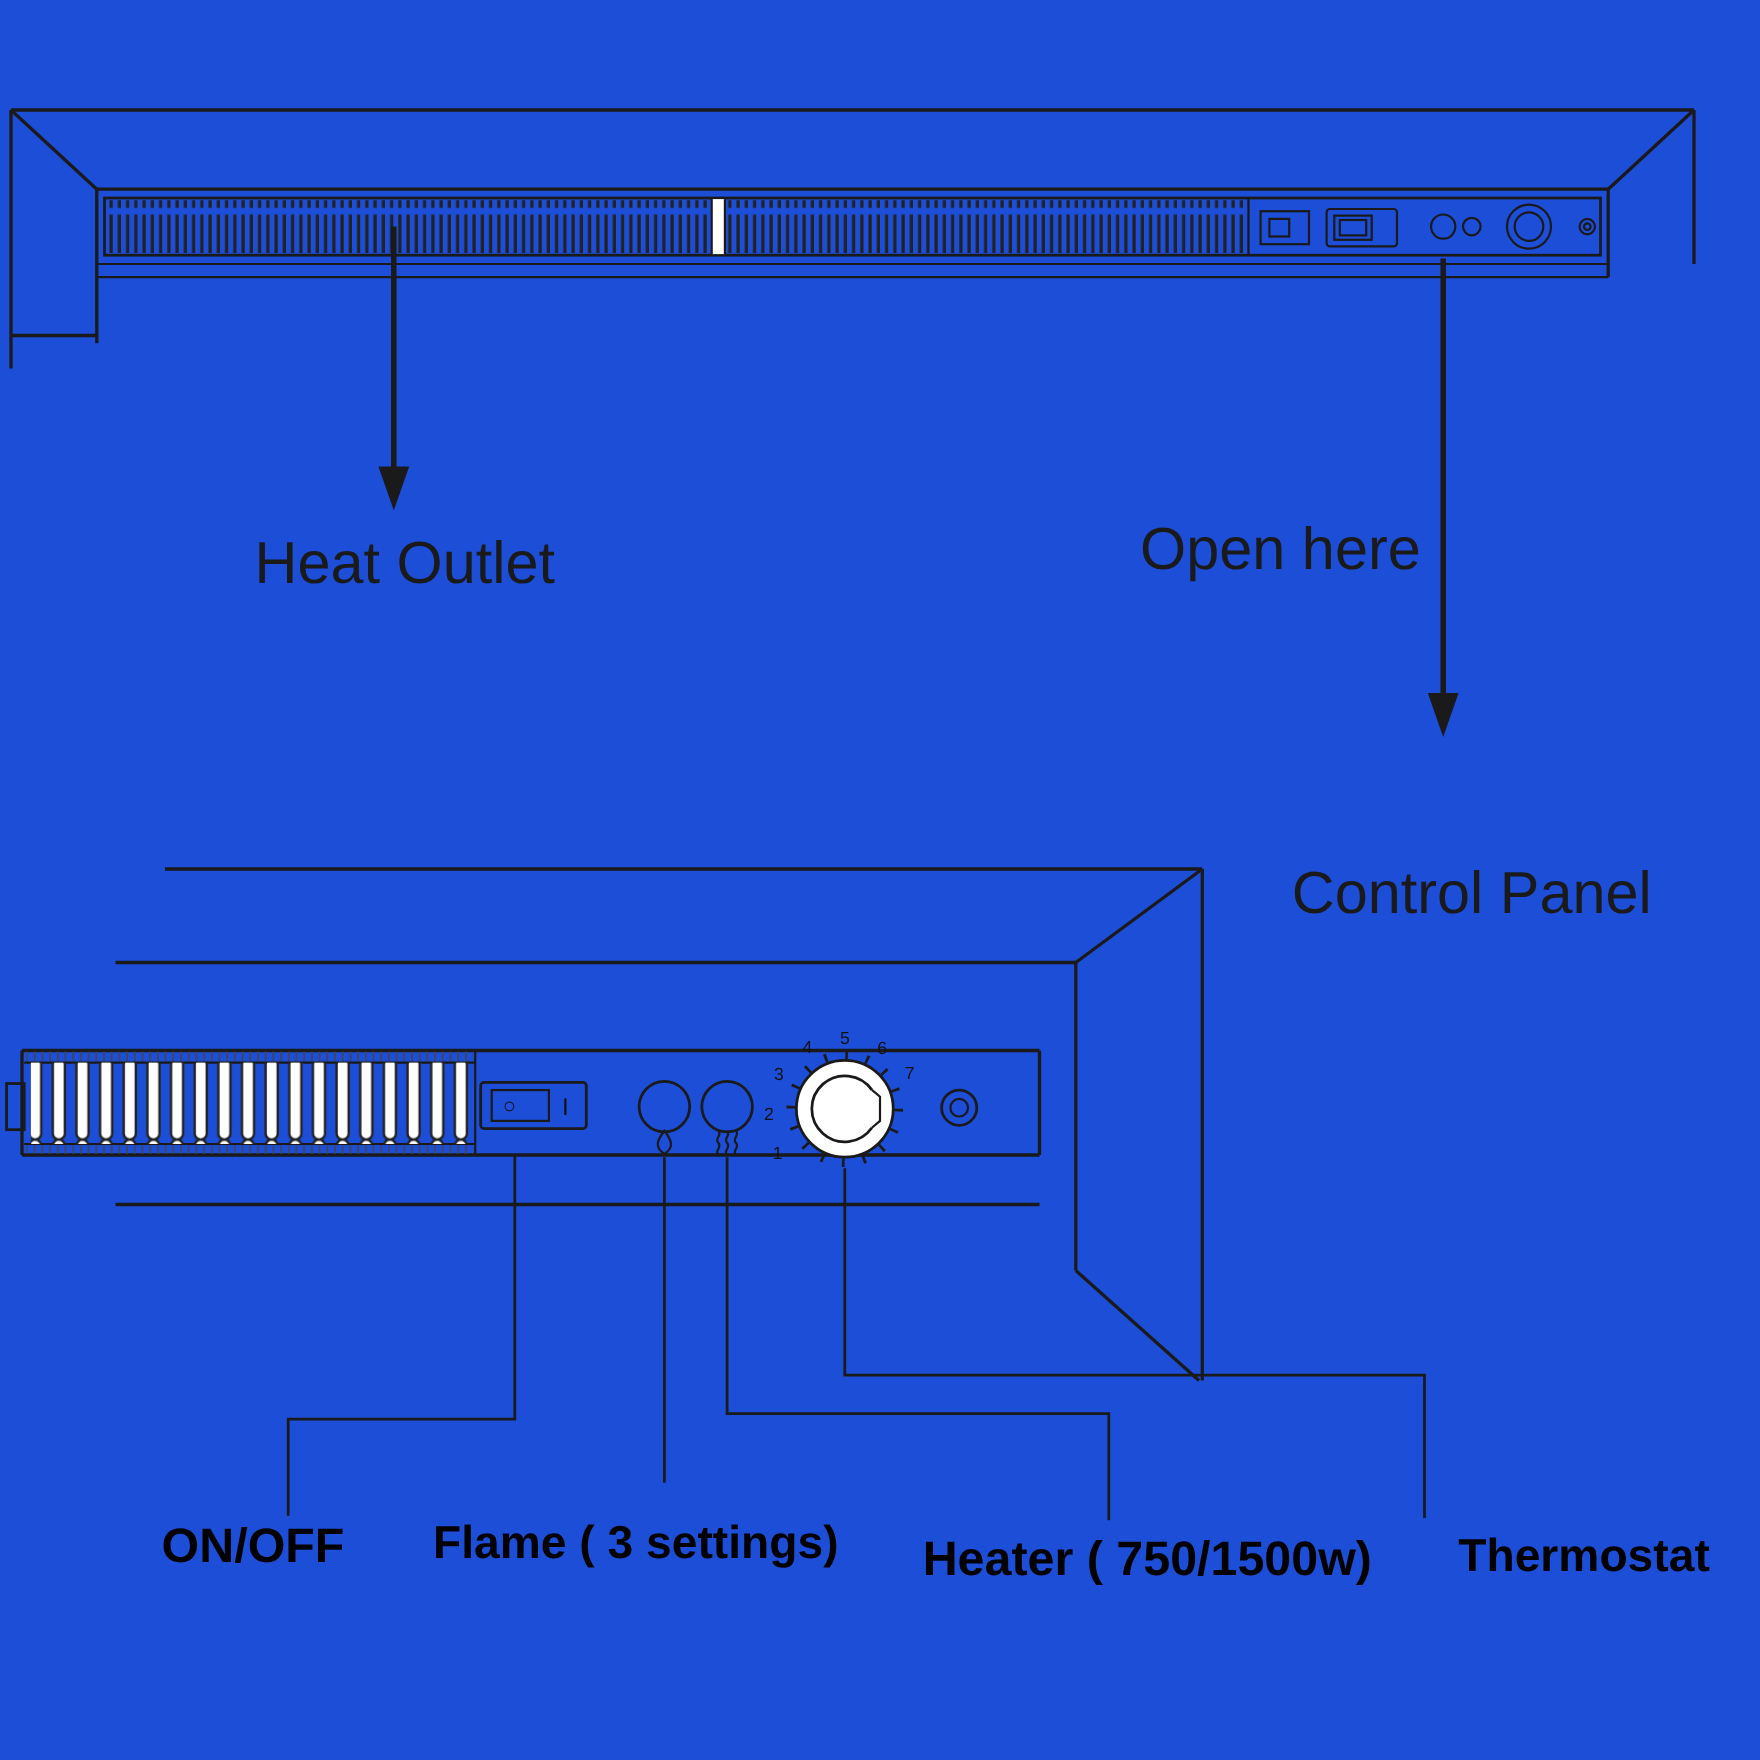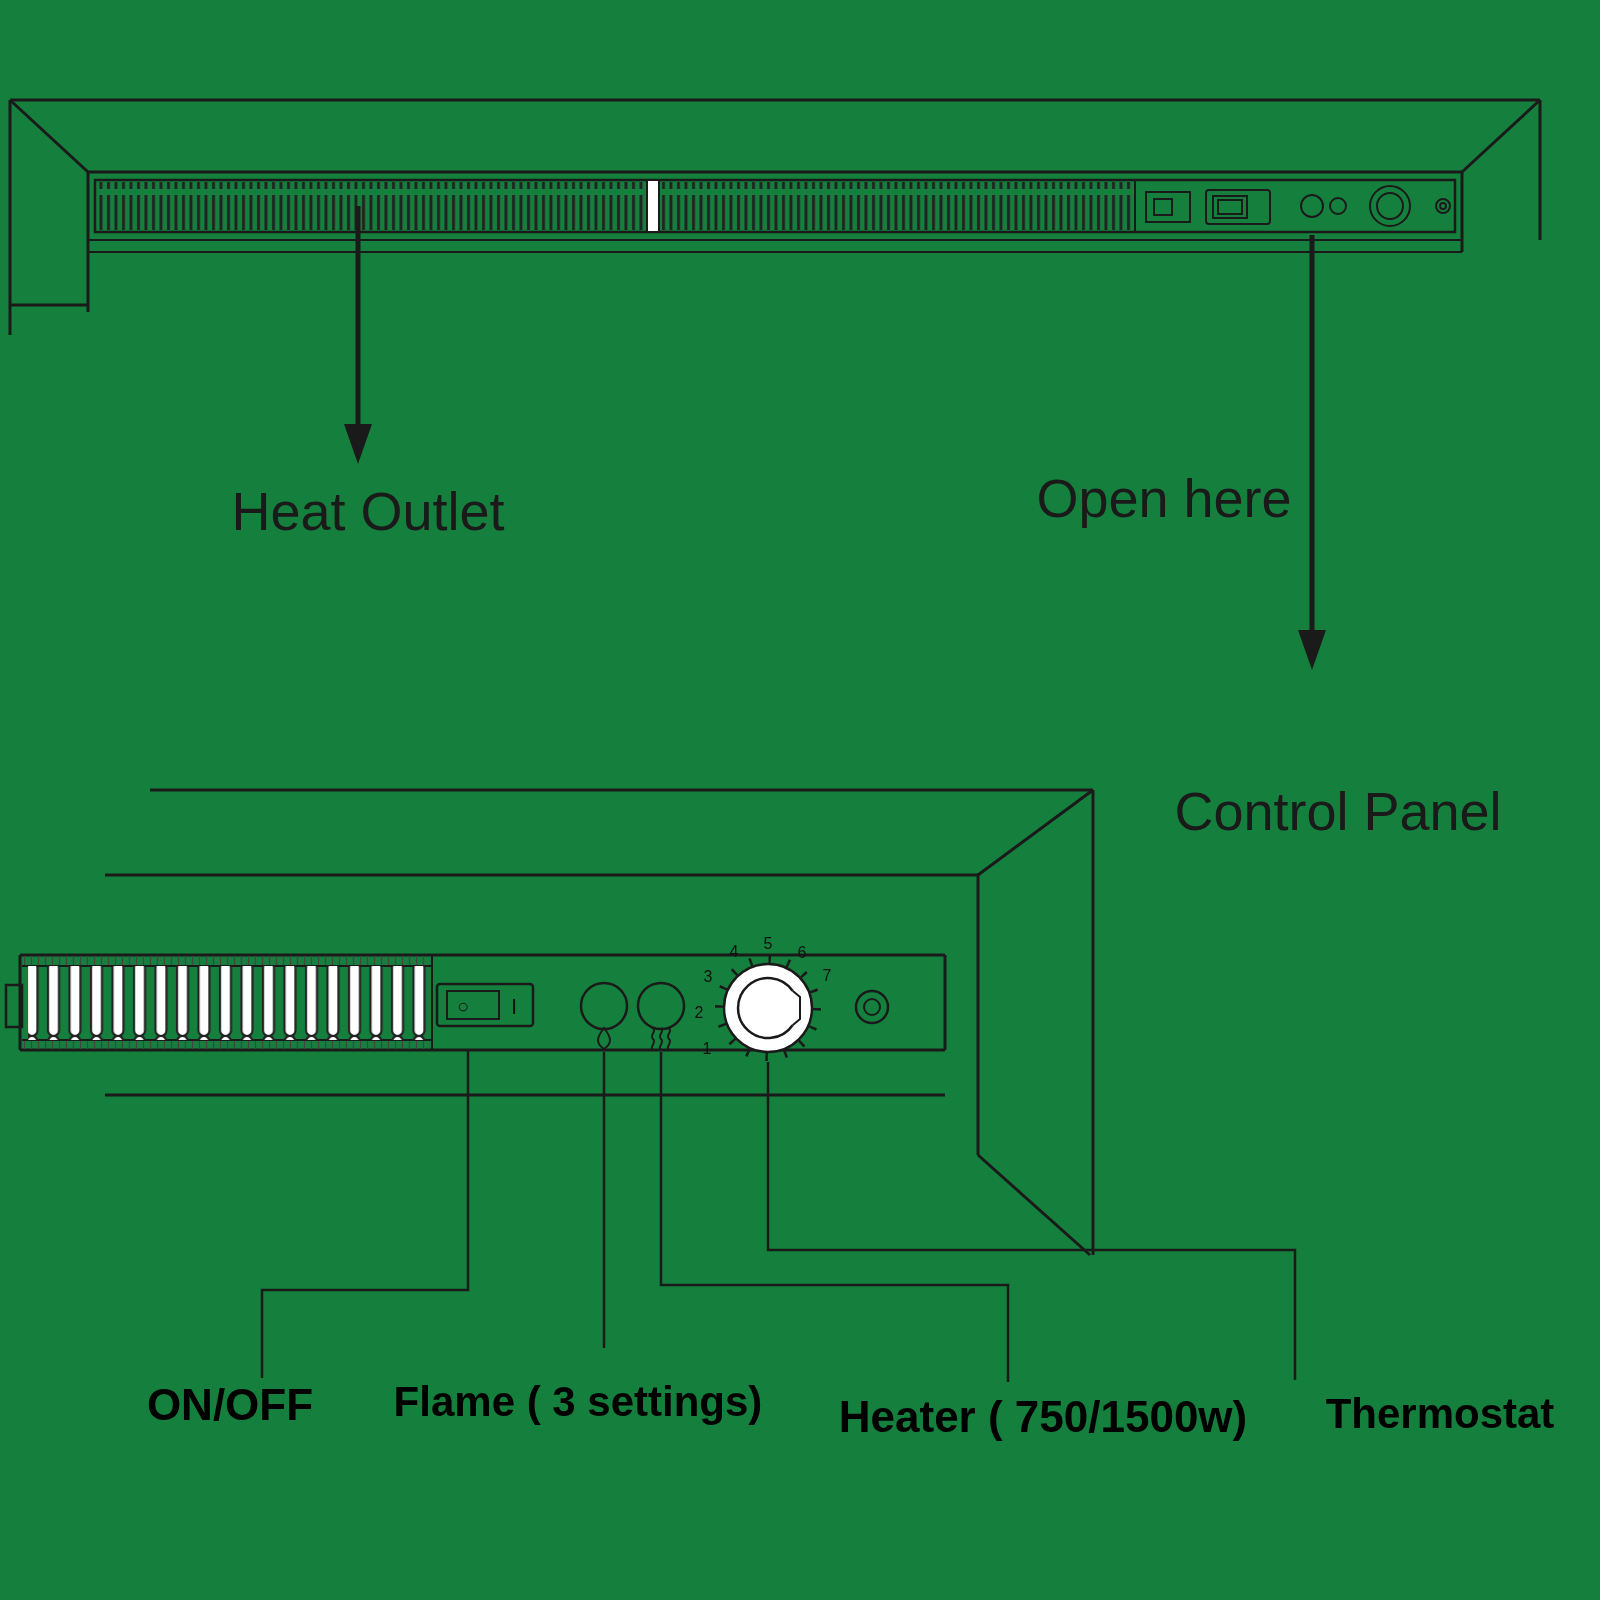--- a/index.html
+++ b/index.html
@@ -1,16 +1,16 @@
 <!DOCTYPE html>
 <html><head>
 <meta charset="utf-8">
 <style>
   html,body{margin:0;padding:0;background:#ffffff;}
-  .stage{width:1600px;height:1600px;position:relative;background:#15803d;}
+  .stage{width:1600px;height:1600px;position:relative;background:#1d4ed8;}
   svg{display:block;}
   text{font-family:"Liberation Sans","DejaVu Sans",sans-serif;fill:#111;}
   .callout{font-size:54px;fill:#1a1a1a;}
   .bold-label{font-weight:bold;fill:#000;}
 </style>
 </head>
 <body>
 
 <div class="stage">
 <svg width="1600" height="1600" viewBox="0 0 1600 1600">

